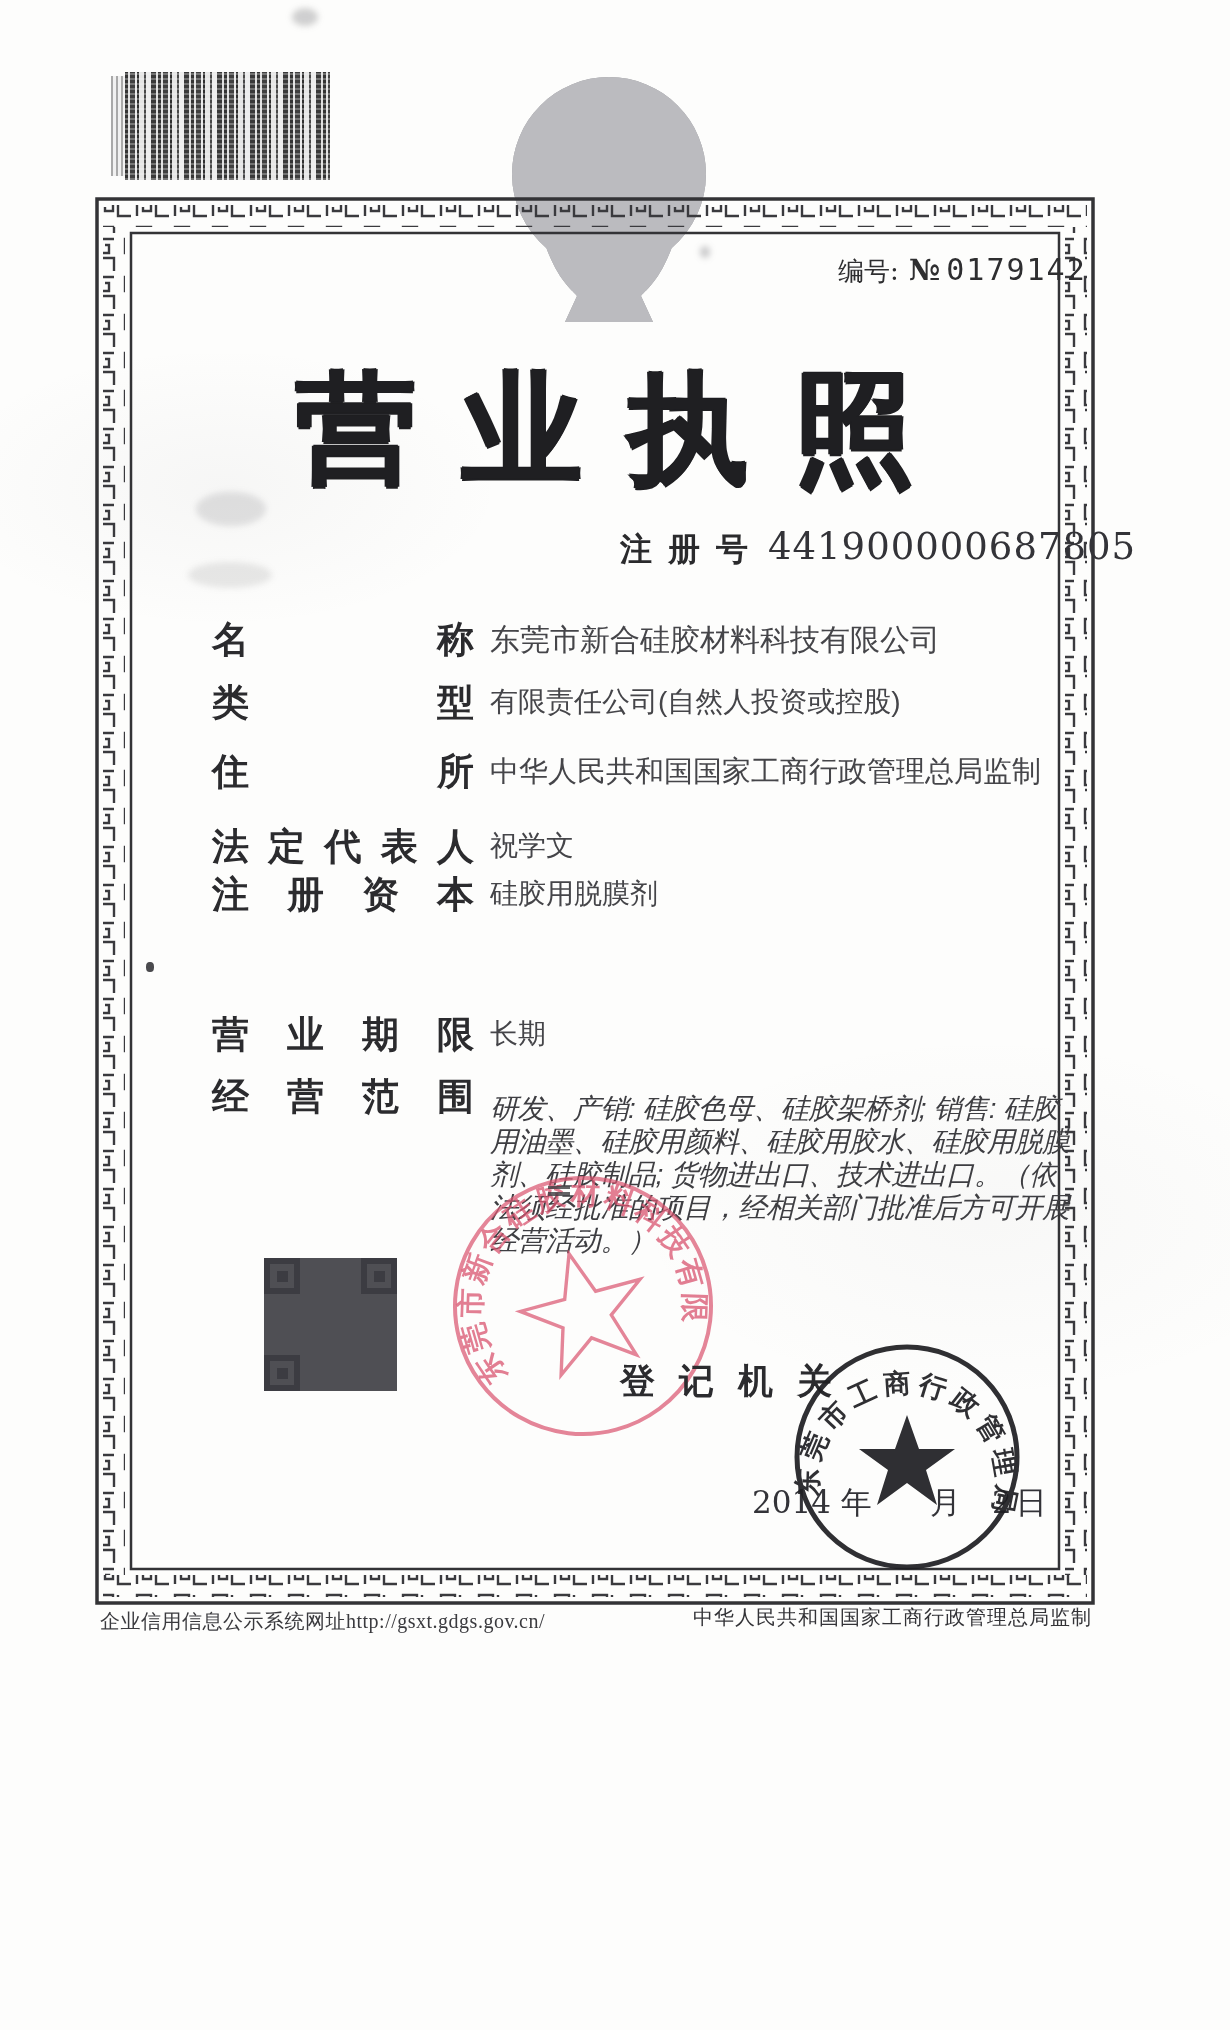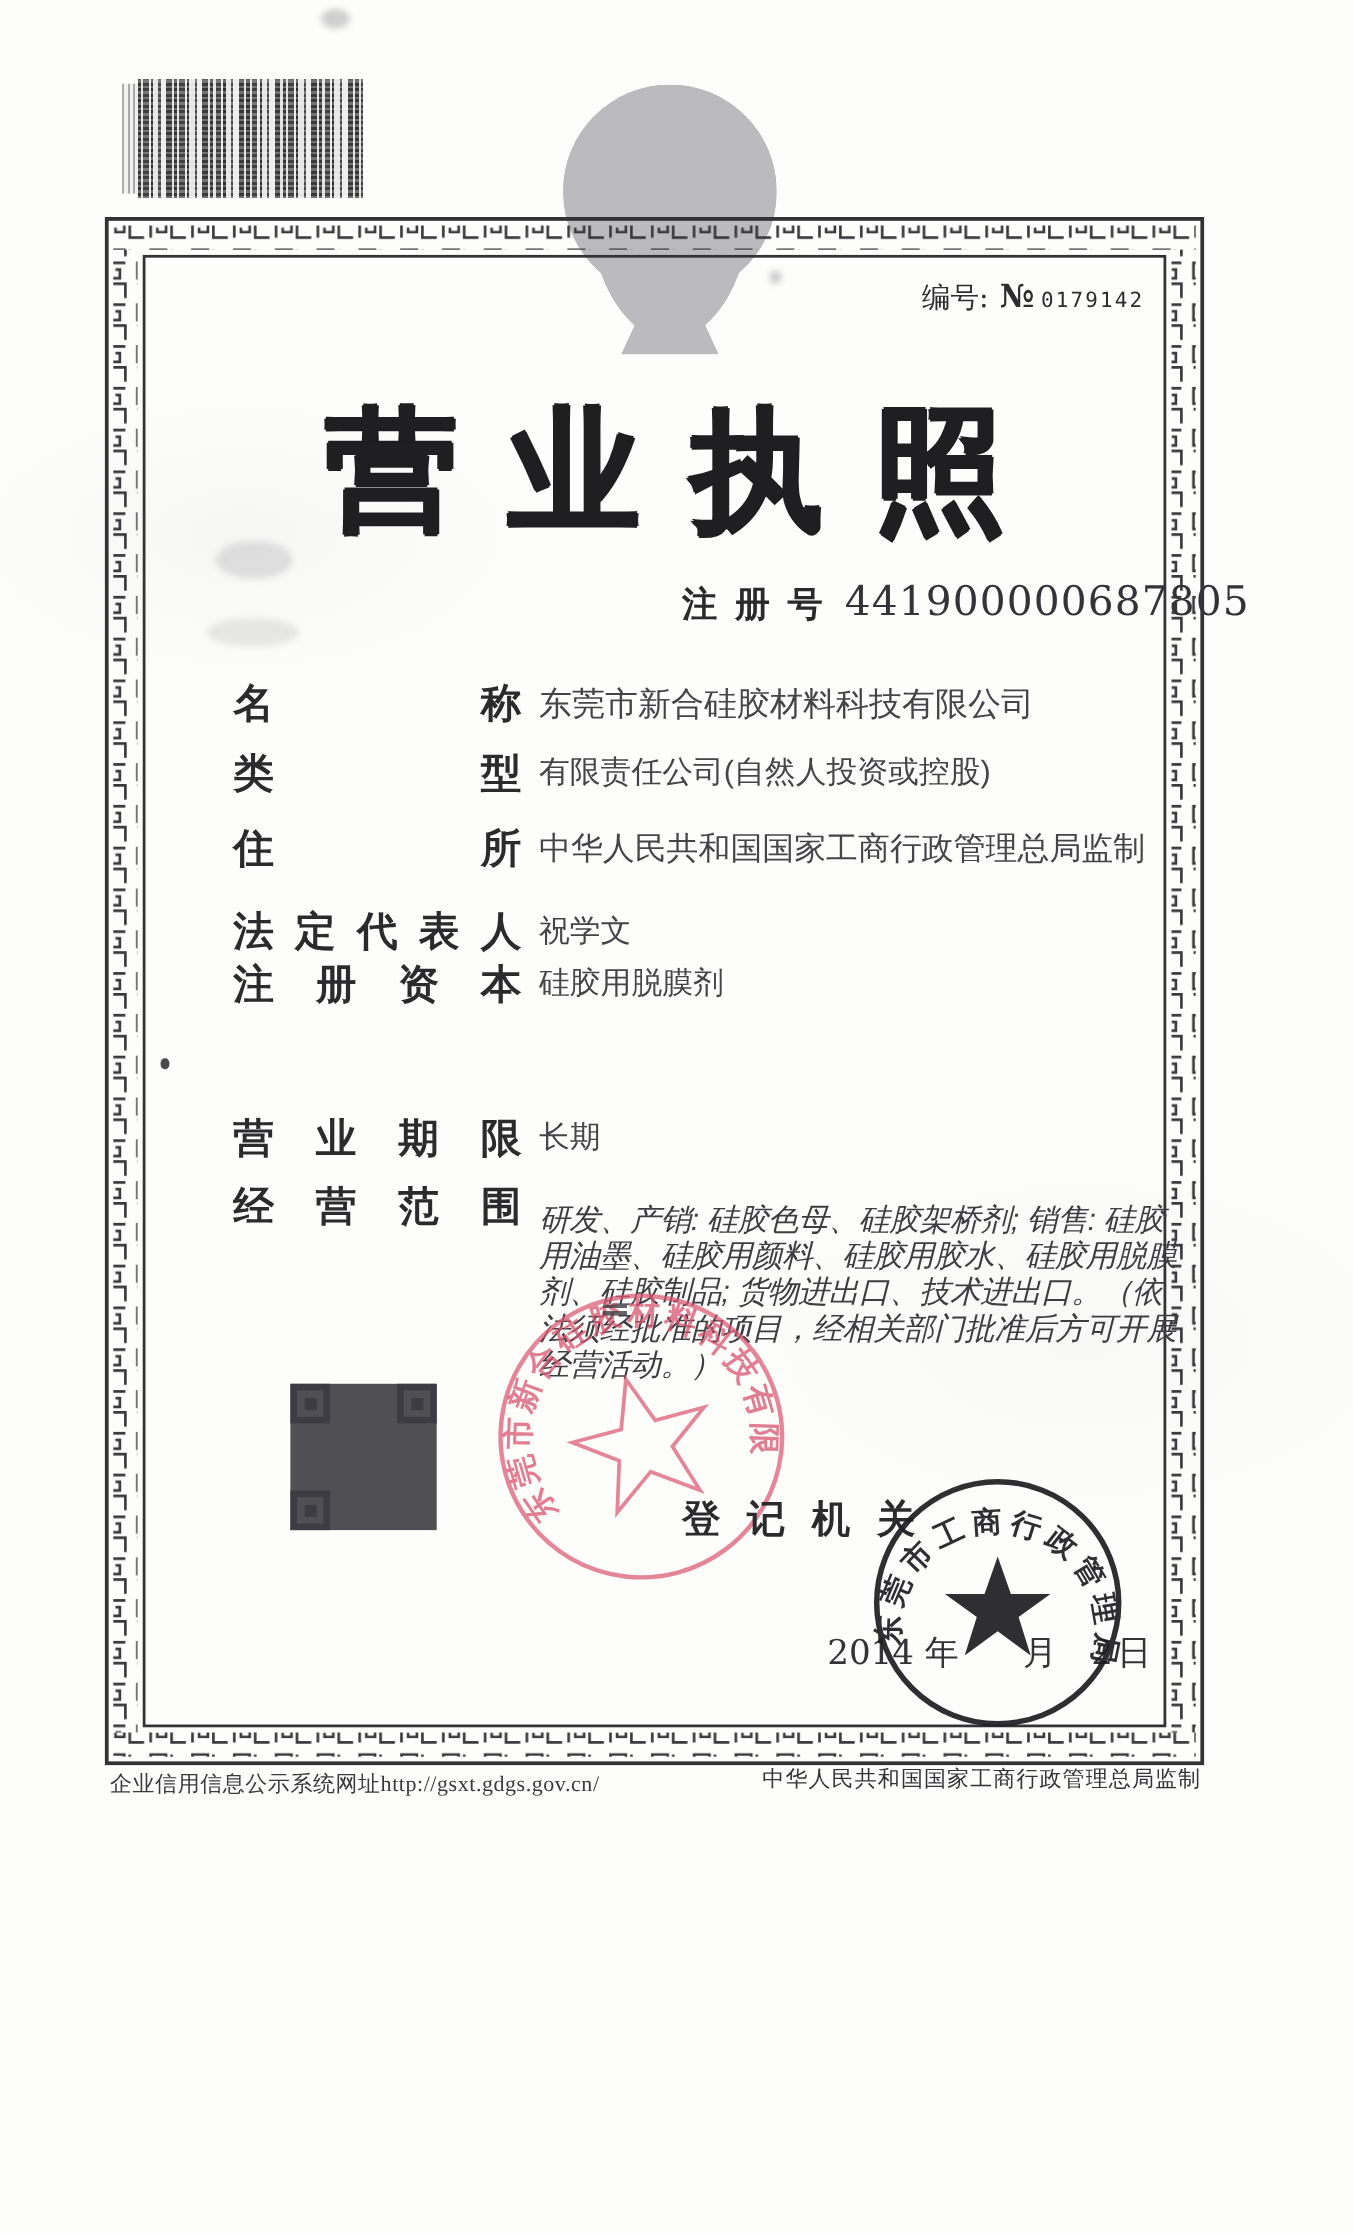--- a/index.html
+++ b/index.html
@@ -36,21 +36,21 @@
   
   .frame{position:absolute;left:95px;top:197px;}
   
   .emblem{position:absolute;left:503px;top:74px;}
   
   .serial{
     position:absolute;left:838px;top:252px;font-size:26px;color:#2e2e30;
     font-family:"DejaVu Serif","Liberation Serif",serif;white-space:nowrap;
   }
   .serial .sym{font-weight:bold;font-size:29px;padding:0 6px 0 10px;}
-  .serial .num{font-family:"DejaVu Sans Mono","Liberation Mono",monospace;font-size:19px;letter-spacing:2px;}
+  .serial .num{font-family:"DejaVu Sans Mono","Liberation Mono",monospace;font-size:30px;letter-spacing:2px;}
   .title{
     position:absolute;left:0;top:342px;width:1210px;text-align:center;
     font-family:"DejaVu Serif","Liberation Serif",serif;font-weight:bold;
     font-size:120px;line-height:1.2;color:#1f1f22;
     letter-spacing:46px;text-indent:46px;
     text-shadow:1.5px 0 #1f1f22,-1.5px 0 #1f1f22,0 1.5px #1f1f22,0 -1.5px #1f1f22;
     margin-top:14px;
   }
   .regline{position:absolute;left:0;top:528px;width:1230px;white-space:nowrap;}
   .regline .lbl{

